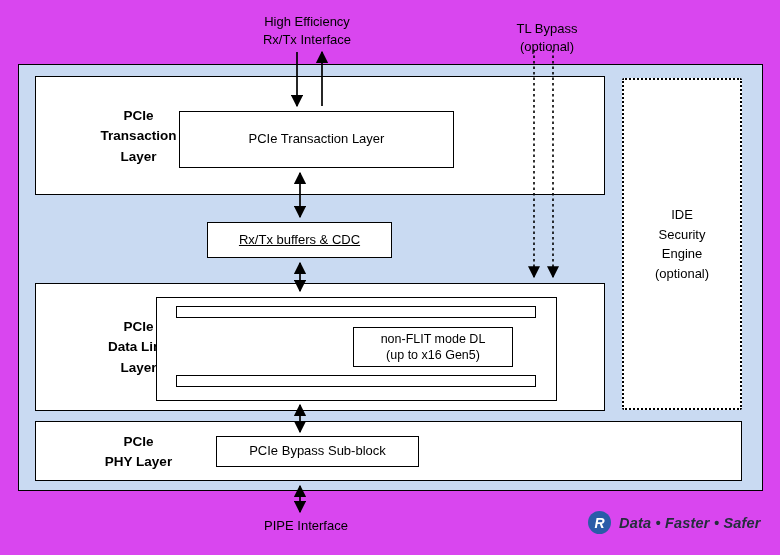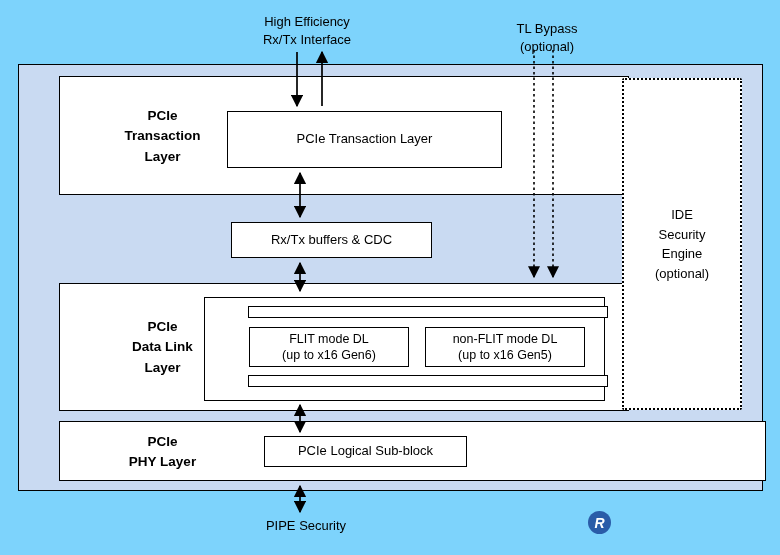--- a/index.html
+++ b/index.html
@@ -3,21 +3,21 @@
 <meta charset="utf-8">
 <style>
   * { margin: 0; padding: 0; box-sizing: border-box; }
   html, body { background: #ffffff; }
   body { font-family: "Liberation Sans", sans-serif; color: #000; }
 
   .canvas {
     position: relative;
     width: 780px;
     height: 555px;
-    background: #7dd3fc;
+    background: #d946ef;
     overflow: hidden;
   }
 
   .lbl {
     position: absolute;
     text-align: center;
     font-size: 13px;
     line-height: 1.4;
     white-space: pre-line;
     color: #000;
@@ -28,21 +28,20 @@
     left: 18px; top: 64px;
     width: 745px; height: 427px;
     background: #c9daf2;
     border: 1.7px solid #000;
   }
 
   .box {
     position: absolute;
     background: #ffffff;
     border: 1.6px solid #000;
-    margin-left: 24px;
   }
 
   .center-text {
     display: flex;
     align-items: center;
     justify-content: center;
     text-align: center;
     font-size: 13px;
     line-height: 1.3;
     white-space: pre-line;
@@ -129,48 +128,46 @@
 
   <div class="container"></div>
 
   <div class="box" style="left:35px; top:76px; width:570px; height:119px;">
     <div class="layer-label" style="left:20px; top:29px; width:165px;">PCIe
 Transaction
 Layer</div>
     <div class="box center-text" style="left:143px; top:34px; width:275px; height:57px;">PCIe Transaction Layer</div>
   </div>
 
-  <div class="box center-text" style="left:207px; top:222px; width:201px; height:36px;">Rx/Tx buffers &amp; CDC</div>
+  <div class="box center-text" style="left:207px; top:222px; width:185px; height:36px;text-decoration:underline;">Rx/Tx buffers &amp; CDC</div>
 
   <div class="box" style="left:35px; top:283px; width:570px; height:128px;">
     <div class="layer-label" style="left:20px; top:33px; width:165px;">PCIe
 Data Link
 Layer</div>
     <div class="box" style="left:120px; top:13px; width:401px; height:104px;">
       <div class="box thin-bar" style="left:19px; top:8px; width:360px;"></div>
-      <div class="box center-text" style="left:20px; top:29px; width:160px; height:40px; font-size:12.5px;">FLIT mode DL
-(up to x16 Gen6)</div>
       <div class="box center-text" style="left:196px; top:29px; width:160px; height:40px; font-size:12.5px;">non-FLIT mode DL
 (up to x16 Gen5)</div>
       <div class="box thin-bar" style="left:19px; top:77px; width:360px;"></div>
     </div>
   </div>
 
   <div class="box" style="left:35px; top:421px; width:707px; height:60px;">
     <div class="layer-label" style="left:20px; top:10px; width:165px;">PCIe
 PHY Layer</div>
-    <div class="box center-text" style="left:180px; top:14px; width:203px; height:31px;">PCIe Logical Sub-block</div>
+    <div class="box center-text" style="left:180px; top:14px; width:203px; height:31px;">PCIe Bypass Sub-block</div>
   </div>
 
   <div class="ide-box">IDE
 Security
 Engine
 (optional)</div>
 
-  <div class="lbl" style="left:240px; top:517px; width:132px;">PIPE Security</div>
+  <div class="lbl" style="left:240px; top:517px; width:132px;">PIPE Interface</div>
 
   <svg class="arrows" width="780" height="555" viewBox="0 0 780 555">
     <defs>
       <marker id="ah" viewBox="0 0 10 10" refX="9" refY="5" markerWidth="7.5" markerHeight="7.5" orient="auto-start-reverse">
         <path d="M0,0 L10,5 L0,10 Z" fill="#000"></path>
       </marker>
     </defs>
 
     <line x1="297" y1="52" x2="297" y2="106" marker-end="url(#ah)"></line>
     <line x1="322" y1="106" x2="322" y2="52" marker-end="url(#ah)"></line>
@@ -179,15 +176,16 @@
     <line x1="300" y1="263" x2="300" y2="291" marker-start="url(#ah)" marker-end="url(#ah)"></line>
     <line x1="300" y1="405" x2="300" y2="432" marker-start="url(#ah)" marker-end="url(#ah)"></line>
     <line x1="300" y1="486" x2="300" y2="512" marker-start="url(#ah)" marker-end="url(#ah)"></line>
 
     <line class="dotted" x1="534" y1="50" x2="534" y2="277" marker-end="url(#ah)"></line>
     <line class="dotted" x1="553" y1="50" x2="553" y2="277" marker-end="url(#ah)"></line>
   </svg>
 
   <div class="branding">
     <div class="logo-circle">R</div>
+    <div class="tagline">Data • Faster • Safer</div>
   </div>
 
 </div>
 
 </body></html>

